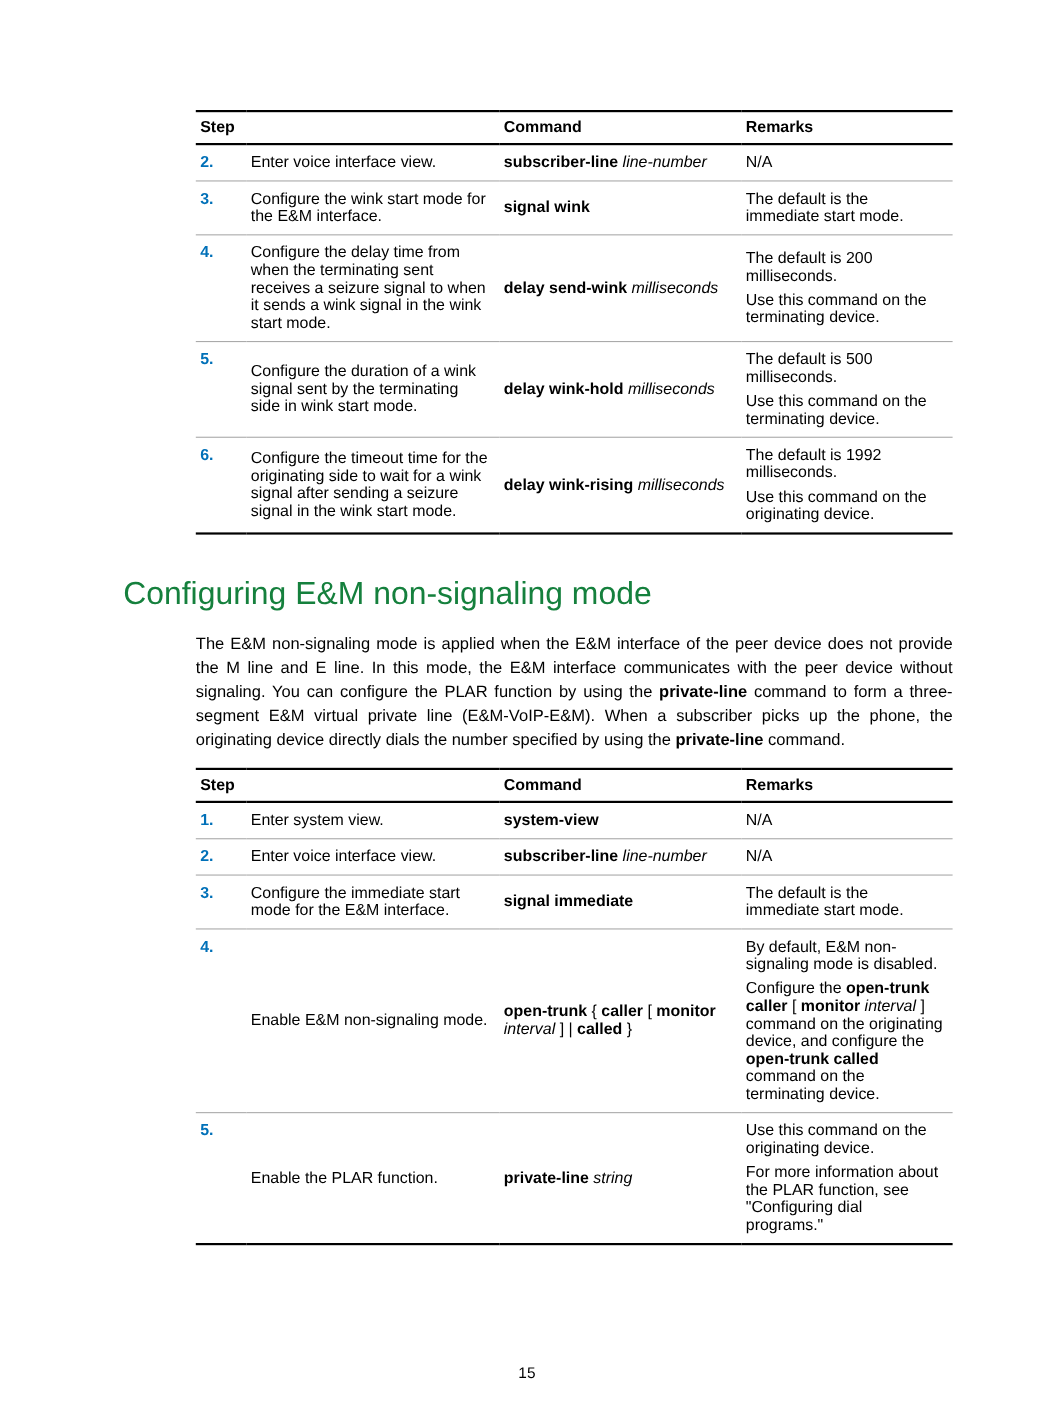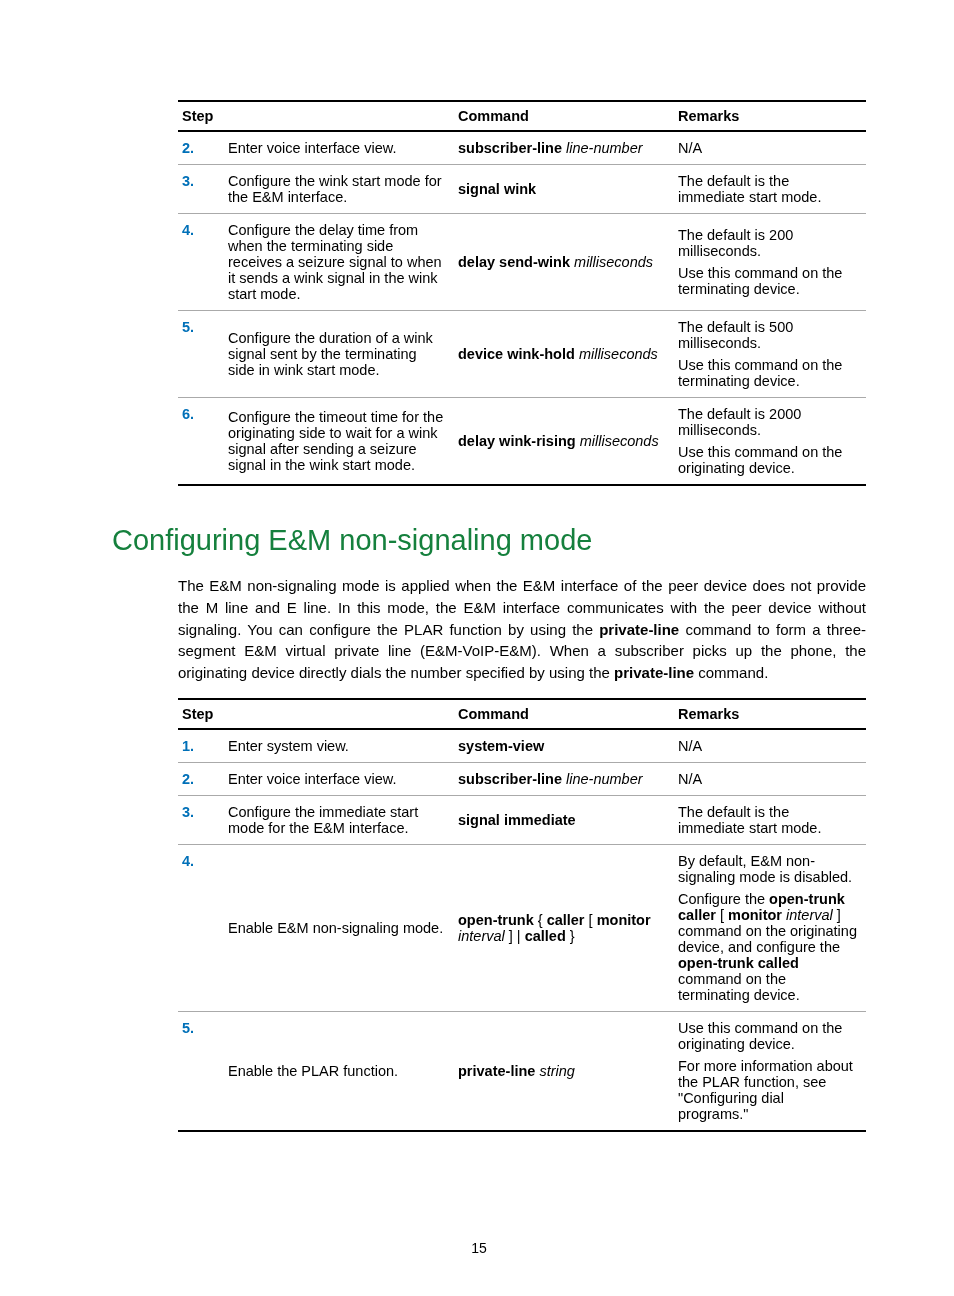--- a/index.html
+++ b/index.html
@@ -94,42 +94,42 @@
           <td class="remarks-block">N/A</td>
         </tr>
         <tr>
           <td class="col-num" style="vertical-align: top;"><span class="step-num">3.</span></td>
           <td>Configure the wink start mode for the E&amp;M interface.</td>
           <td><span class="bold">signal wink</span></td>
           <td class="remarks-block">The default is the immediate start mode.</td>
         </tr>
         <tr>
           <td class="col-num" style="vertical-align: top;"><span class="step-num">4.</span></td>
-          <td>Configure the delay time from when the terminating side receives a seizure signal to when it sends a wink signal in the wink start mode.</td>
+          <td>Configure the delay time from when the terminating sent receives a seizure signal to when it sends a wink signal in the wink start mode.</td>
           <td><span class="bold">delay send-wink</span> <span class="ital">milliseconds</span></td>
           <td class="remarks-block">
             <p>The default is 200 milliseconds.</p>
             <p>Use this command on the terminating device.</p>
           </td>
         </tr>
         <tr>
           <td class="col-num" style="vertical-align: top;"><span class="step-num">5.</span></td>
           <td>Configure the duration of a wink signal sent by the terminating side in wink start mode.</td>
-          <td><span class="bold">device wink-hold</span> <span class="ital">milliseconds</span></td>
+          <td><span class="bold">delay wink-hold</span> <span class="ital">milliseconds</span></td>
           <td class="remarks-block">
             <p>The default is 500 milliseconds.</p>
             <p>Use this command on the terminating device.</p>
           </td>
         </tr>
         <tr>
           <td class="col-num" style="vertical-align: top;"><span class="step-num">6.</span></td>
           <td>Configure the timeout time for the originating side to wait for a wink signal after sending a seizure signal in the wink start mode.</td>
           <td><span class="bold">delay wink-rising</span> <span class="ital">milliseconds</span></td>
           <td class="remarks-block">
-            <p>The default is 2000 milliseconds.</p>
+            <p>The default is 1992 milliseconds.</p>
             <p>Use this command on the originating device.</p>
           </td>
         </tr>
       </tbody>
   </table>
 
   <h2 class="section-heading">Configuring E&amp;M non-signaling mode</h2>
 
   <div class="body-text">
     <p>The E&amp;M non-signaling mode is applied when the E&amp;M interface of the peer device does not provide the M line and E line. In this mode, the E&amp;M interface communicates with the peer device without signaling. You can configure the PLAR function by using the <b>private-line</b> command to form a three-segment E&amp;M virtual private line (E&amp;M-VoIP-E&amp;M). When a subscriber picks up the phone, the originating device directly dials the number specified by using the <b>private-line</b> command.</p>

